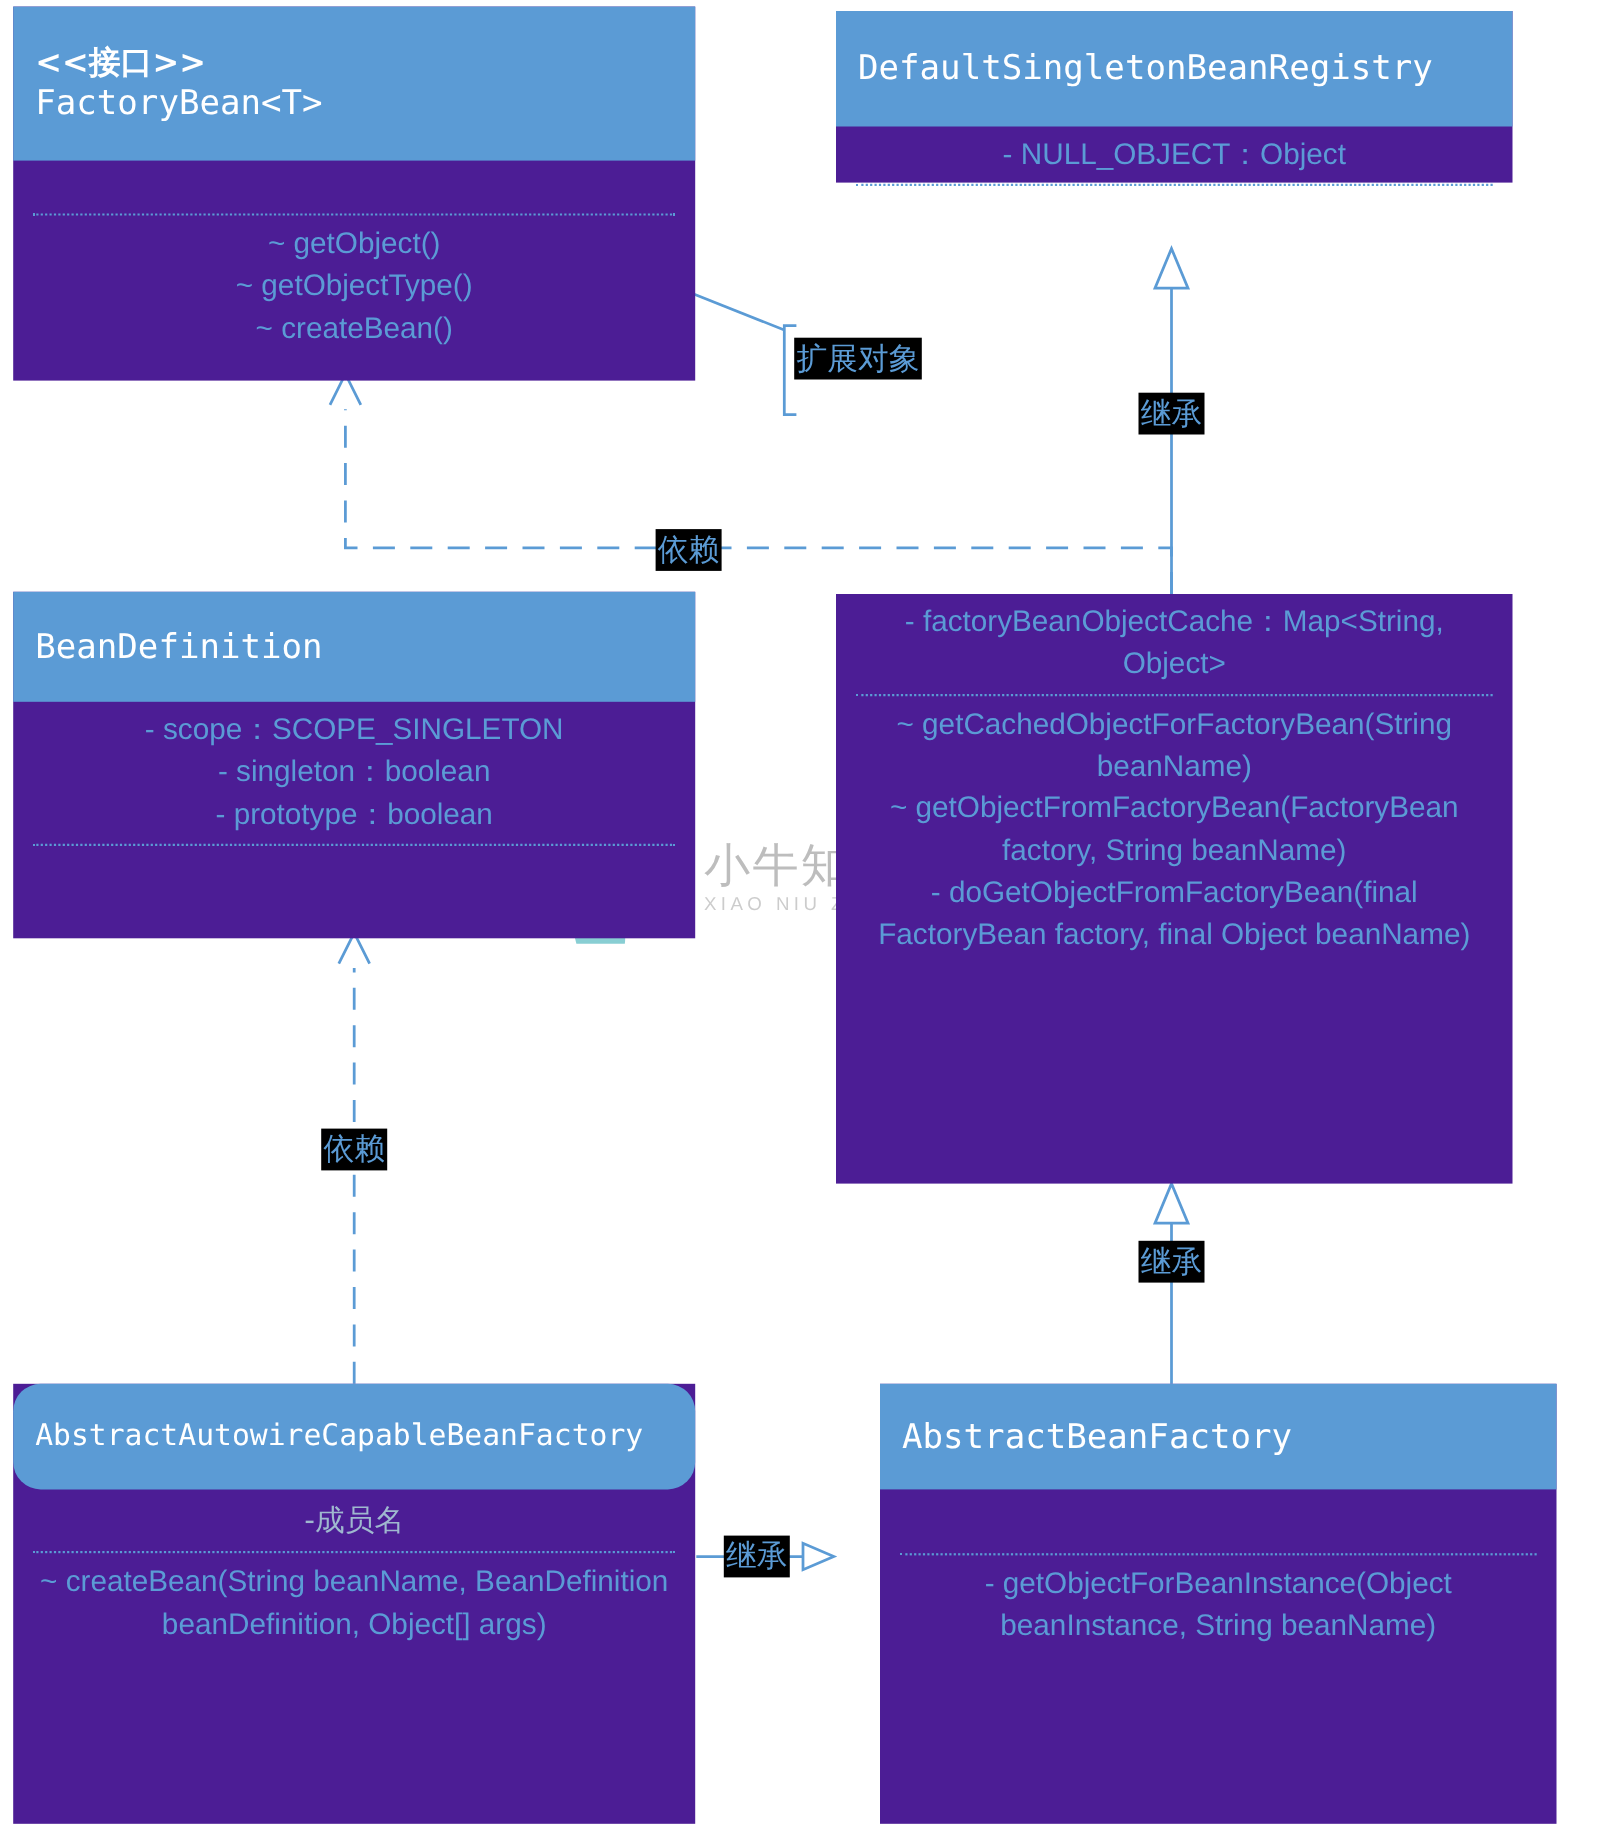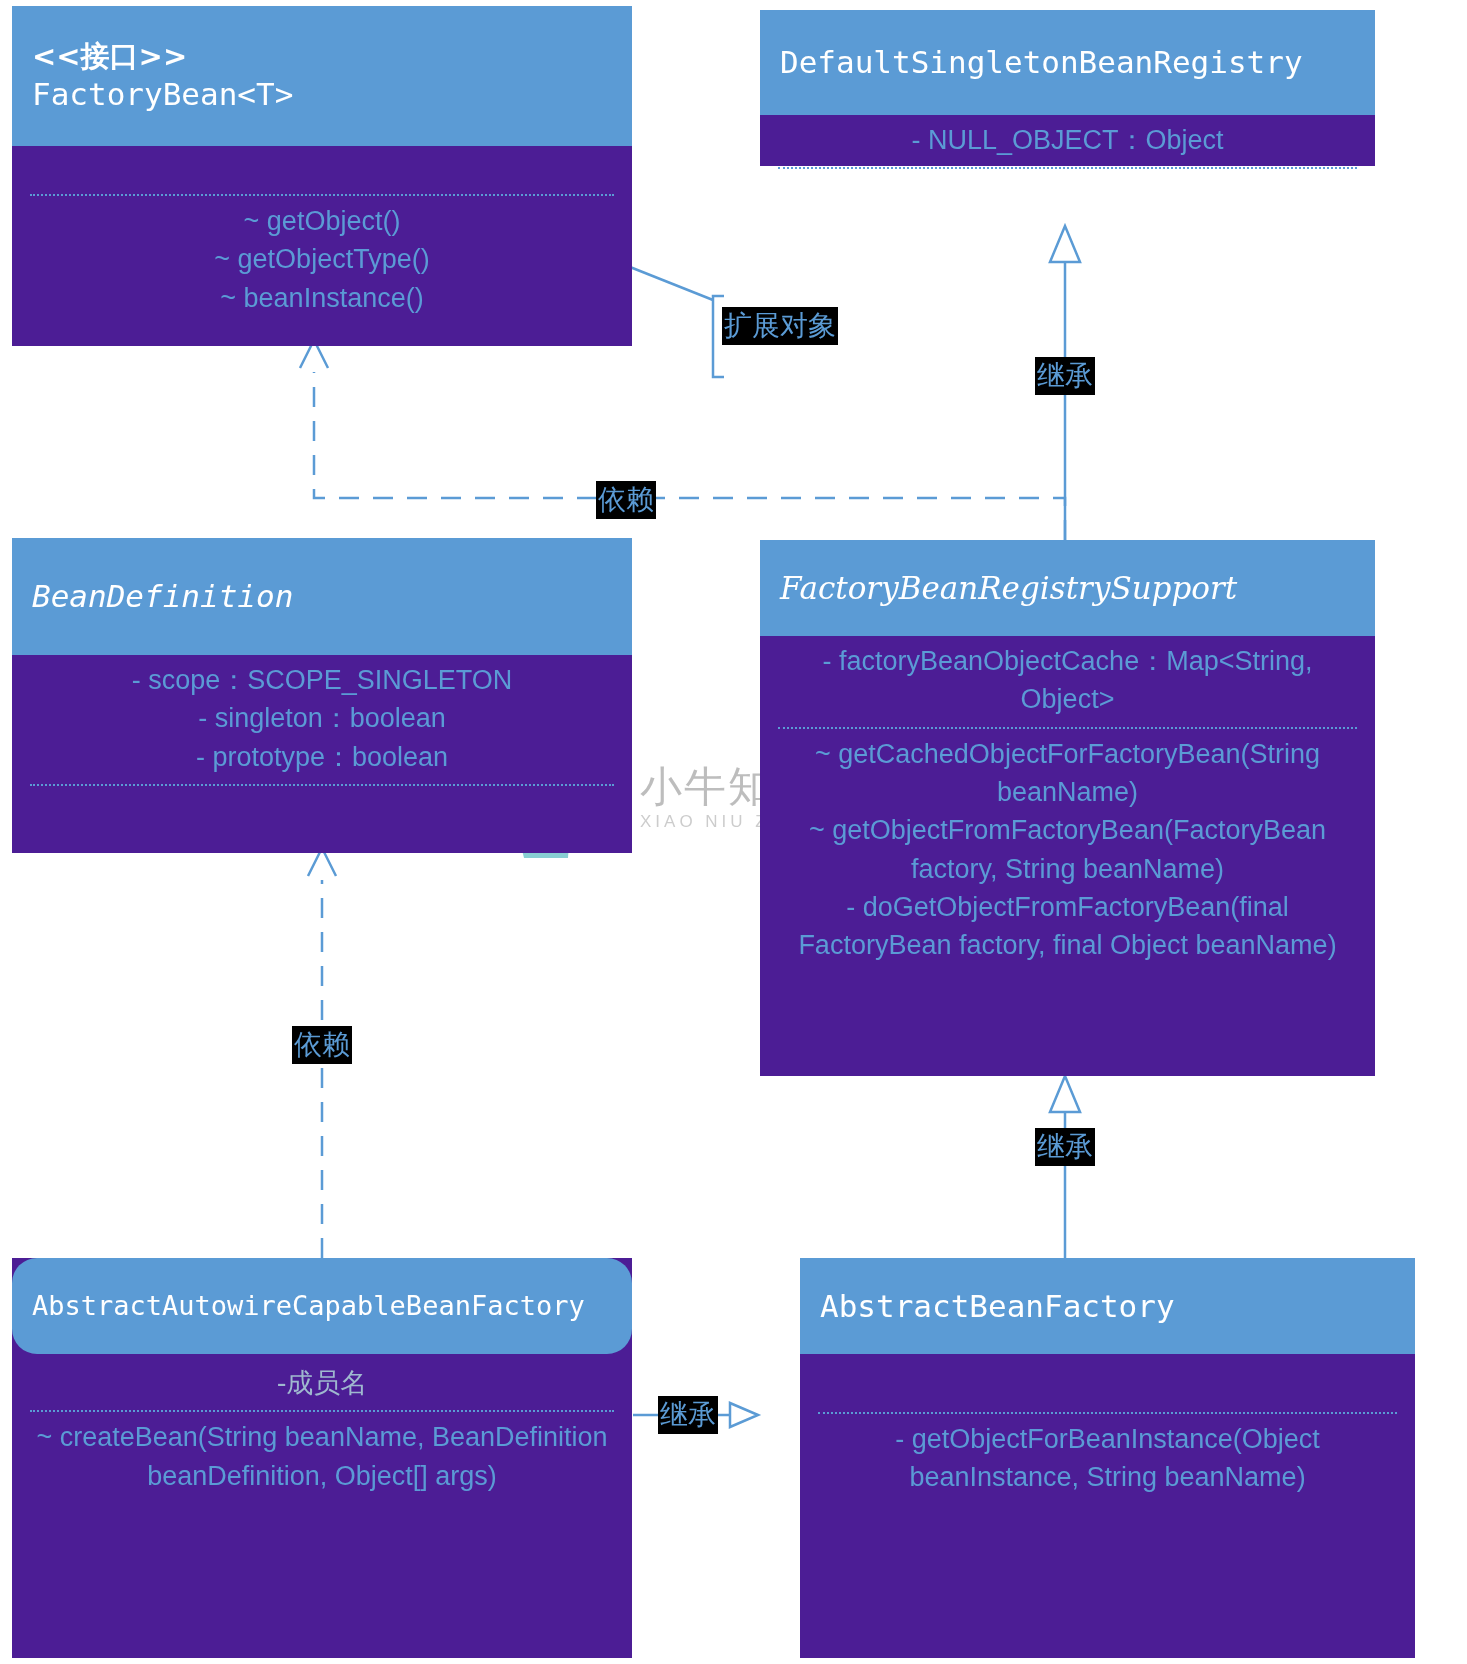--- a/index.html
+++ b/index.html
@@ -193,52 +193,49 @@
   <div class="uml-box" style="left:12px; top:6px; width:620px; height:340px;">
     <div class="uml-header" style="height:140px;">
       <div class="uml-stereotype">&lt;&lt;接口&gt;&gt;</div>
       <div class="uml-title">FactoryBean&lt;T&gt;</div>
     </div>
     <div class="uml-compartment" style="height:48px;"></div>
     <div class="divider"></div>
     <div class="uml-compartment members">
       <div>~ getObject()</div>
       <div>~ getObjectType()</div>
-      <div>~ beanInstance()</div>
+      <div>~ createBean()</div>
     </div>
   </div>
 
   <div class="uml-box" style="left:760px; top:10px; width:615px; height:156px;">
     <div class="uml-header" style="height:105px;">
       <div class="uml-title">DefaultSingletonBeanRegistry</div>
     </div>
     <div class="uml-compartment">
       <div>- NULL_OBJECT：Object</div>
     </div>
     <div class="divider"></div>
     <div class="uml-compartment" style="height:38px;"></div>
   </div>
 
   <div class="uml-box" style="left:12px; top:538px; width:620px; height:315px;">
-    <div class="uml-header" style="height:117px;font-style:italic;">
+    <div class="uml-header" style="height:100px;">
       <div class="uml-title">BeanDefinition</div>
     </div>
     <div class="uml-compartment">
       <div>- scope：SCOPE_SINGLETON</div>
       <div>- singleton：boolean</div>
       <div>- prototype：boolean</div>
     </div>
     <div class="divider"></div>
     <div class="uml-compartment" style="height:52px;"></div>
   </div>
 
   <div class="uml-box" style="left:760px; top:540px; width:615px; height:536px;">
-    <div class="uml-header" style="height:96px;">
-      <div class="uml-title italic">FactoryBeanRegistrySupport</div>
-    </div>
     <div class="uml-compartment">
       <div>- factoryBeanObjectCache：Map&lt;String, Object&gt;</div>
     </div>
     <div class="divider"></div>
     <div class="uml-compartment members">
       <div>~ getCachedObjectForFactoryBean(String beanName)</div>
       <div>~ getObjectFromFactoryBean(FactoryBean factory, String beanName)</div>
       <div>- doGetObjectFromFactoryBean(final FactoryBean factory, final Object beanName)</div>
     </div>
   </div>

